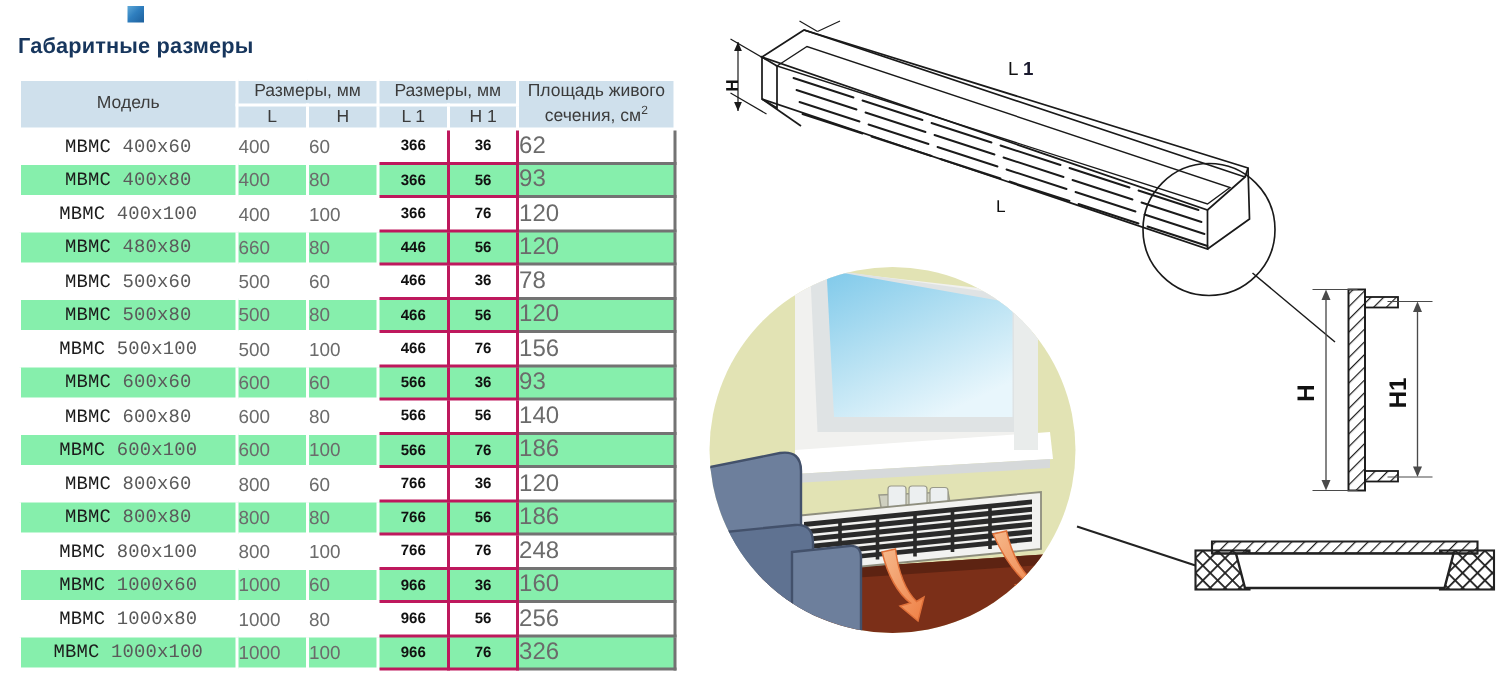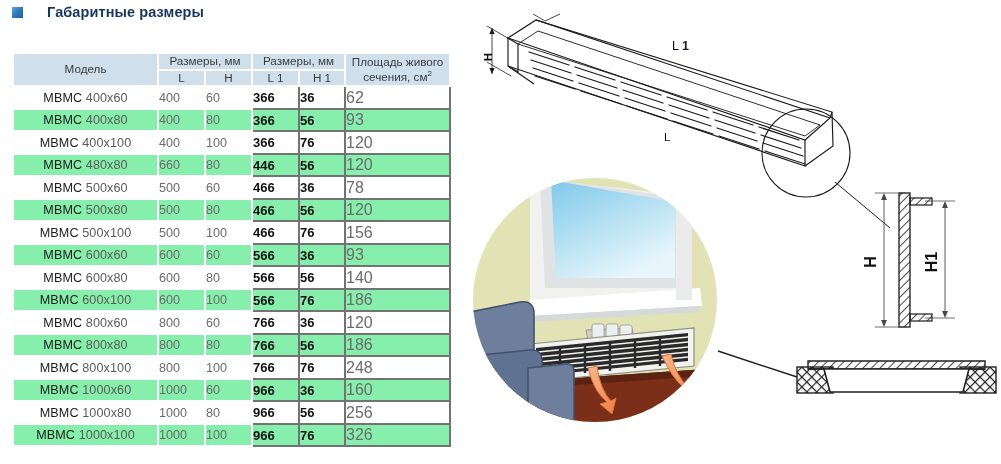--- a/index.html
+++ b/index.html
@@ -5,21 +5,21 @@
   html,body{margin:0;padding:0;}
   body{
     width:1001px;height:464px;
     background:#ffffff;
     font-family:"Liberation Sans","DejaVu Sans",sans-serif;
     overflow:hidden;position:relative;
   }
   #root{position:absolute;left:0;top:0;width:1001px;height:464px;}
 
   
-  .title-row{position:absolute;left:12px;top:4px;display:flex;align-items:center;gap:24px;}
+  .title-row{position:absolute;left:12px;top:4px;display:flex;align-items:center;gap:8px;flex-direction:column;}
   .bullet{
     width:11px;height:11px;
     background:linear-gradient(135deg,#5fa9d8 0%,#2f7fbf 45%,#1d5f9c 100%);
     display:block;
   }
   .title-txt{
     font-size:14.5px;font-weight:bold;color:#17365d;letter-spacing:.1px;white-space:nowrap;
   }
 
   
@@ -33,29 +33,29 @@
     line-height:1.25;
   }
   .hc.sub{font-size:11.7px;}
   .hc sup{font-size:8px;vertical-align:super;}
 
   .row-alt td{background:#86efac;}
   .row-white td{background:#ffffff;}
 
   td.model{
     font-size:12.6px;color:#2b2b2b;text-align:center;letter-spacing:.1px;
-    height:20.5px;border:2px solid #ffffff;
+    height:20.5px;border:2px solid #ffffff;font-family:Liberation Mono, monospace;
   }
   td.model .mk{color:#1c1c1c;}
   td.model .dim{color:#5a5a5a;}
   td.num-l{
     font-size:12.6px;color:#6b6b6b;height:20.5px;border:2px solid #ffffff;
   }
   td.num-d{
-    font-size:13px;color:#111111;font-weight:bold;height:20.5px;border:2px solid #737373;
+    font-size:10px;color:#111111;font-weight:bold;text-align:center;height:20.5px;border:2px solid #be185d;
   }
   td.area{
     font-size:16px;color:#6b6b6b;text-align:left;height:20.5px;border:2px solid #737373;
   }
 
   
   .art{position:absolute;left:0;top:0;width:1001px;height:464px;pointer-events:none;}
 </style>
 </head>
 <body>

